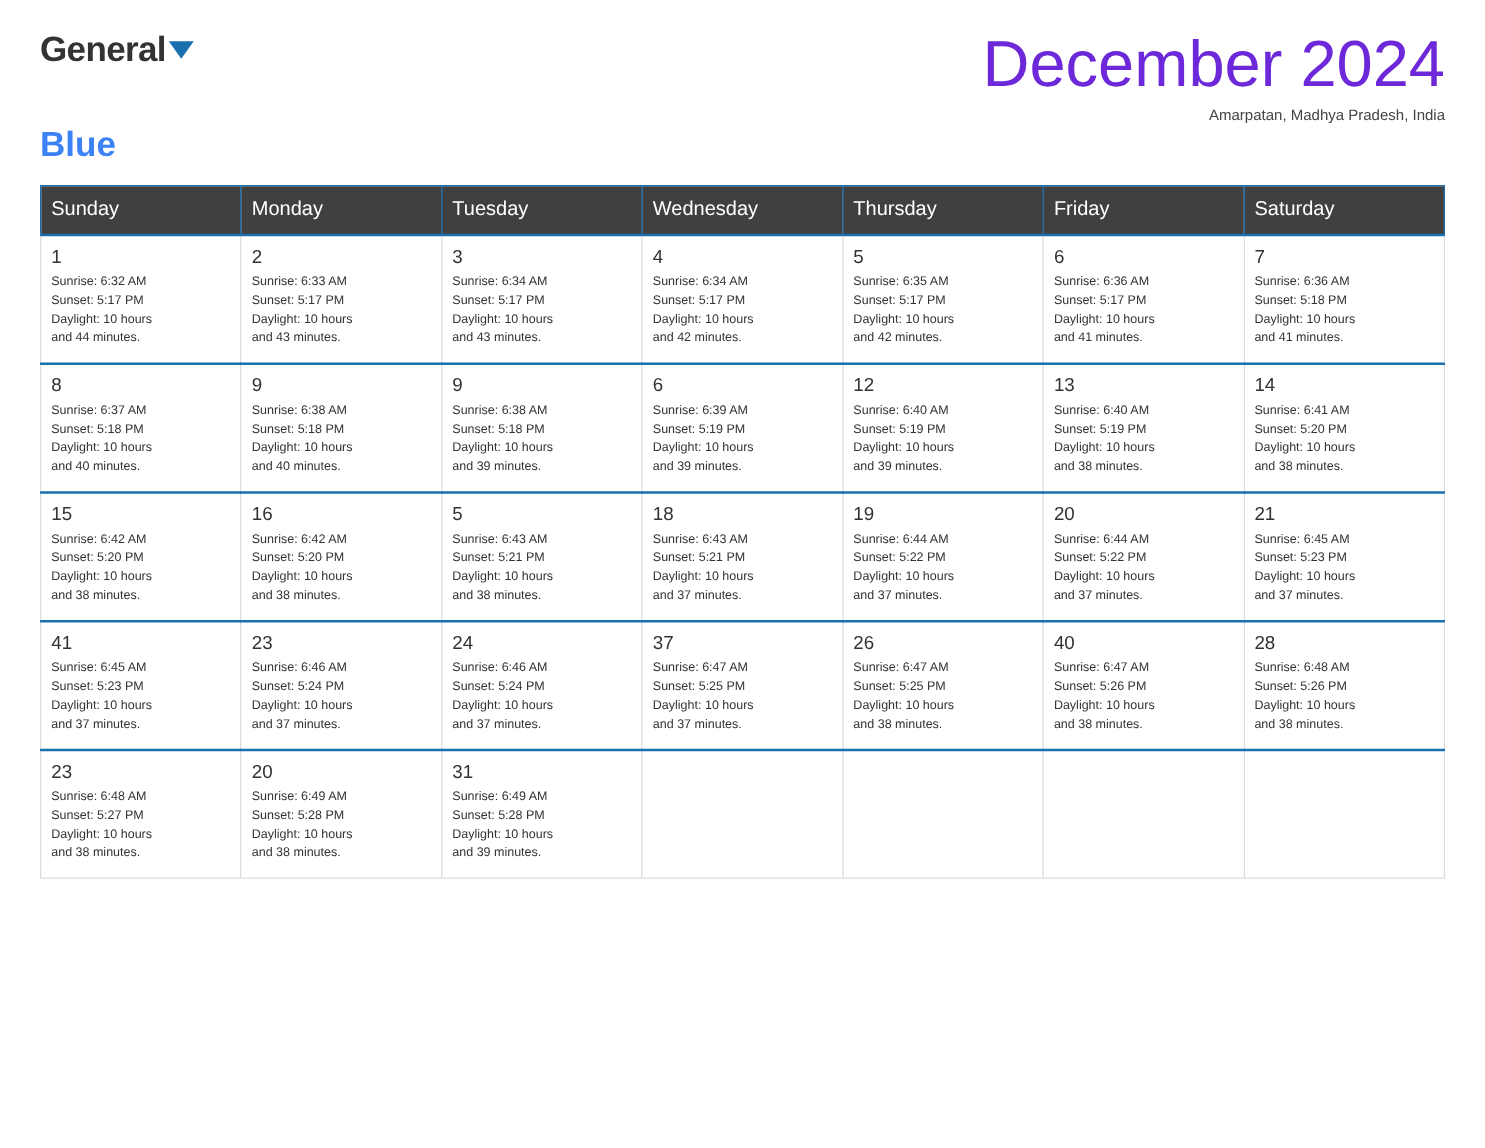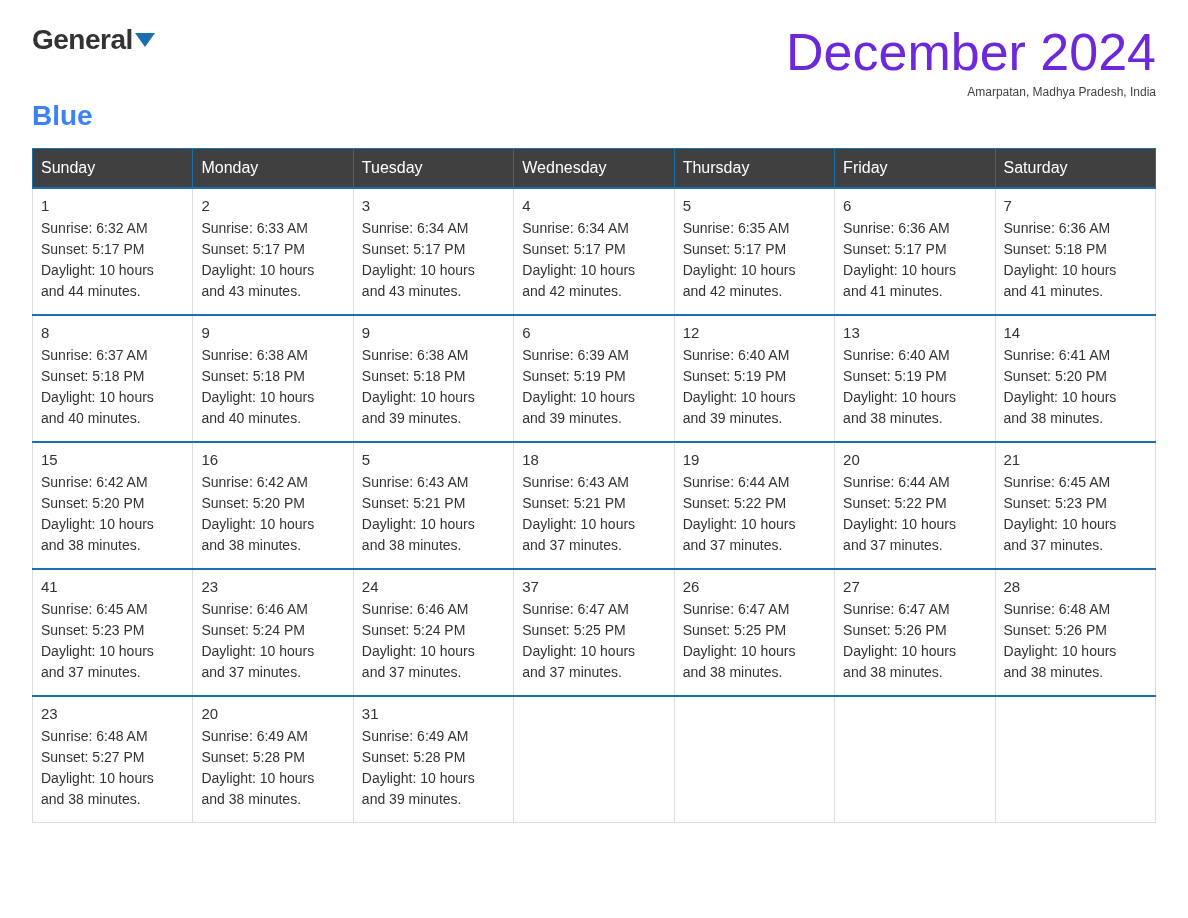--- a/index.html
+++ b/index.html
@@ -87,21 +87,21 @@
       min-height: 100px;
       width: 14.28%;
     }
     .day-num {
       font-size: 15px;
       font-weight: normal;
       margin-bottom: 4px;
       display: block;
     }
     .day-info {
-      font-size: 14px;
+      font-size: 10px;
       line-height: 1.5;
       color: #333;
     }
     .empty-cell {
       background: #fff;
     }
   </style>
 </head>
 <body>
 
@@ -236,21 +236,21 @@
         </td>
         <td>
           <span class="day-num">37</span>
           <div class="day-info">Sunrise: 6:47 AM<br>Sunset: 5:25 PM<br>Daylight: 10 hours<br>and 37 minutes.</div>
         </td>
         <td>
           <span class="day-num">26</span>
           <div class="day-info">Sunrise: 6:47 AM<br>Sunset: 5:25 PM<br>Daylight: 10 hours<br>and 38 minutes.</div>
         </td>
         <td>
-          <span class="day-num">27</span>
+          <span class="day-num">40</span>
           <div class="day-info">Sunrise: 6:47 AM<br>Sunset: 5:26 PM<br>Daylight: 10 hours<br>and 38 minutes.</div>
         </td>
         <td>
           <span class="day-num">28</span>
           <div class="day-info">Sunrise: 6:48 AM<br>Sunset: 5:26 PM<br>Daylight: 10 hours<br>and 38 minutes.</div>
         </td>
       </tr>
       <tr>
         <td>
           <span class="day-num">23</span>

